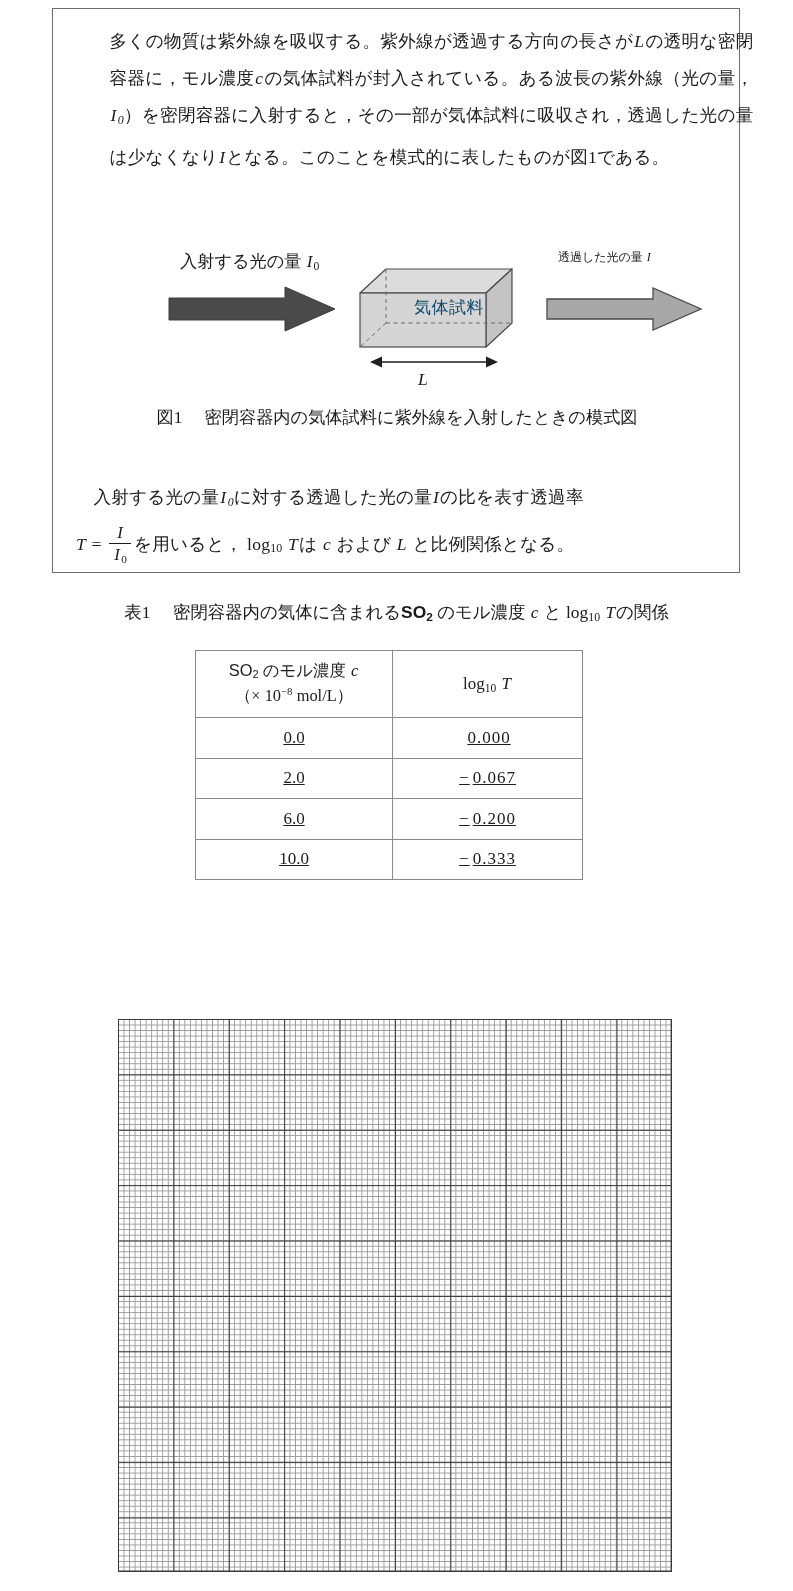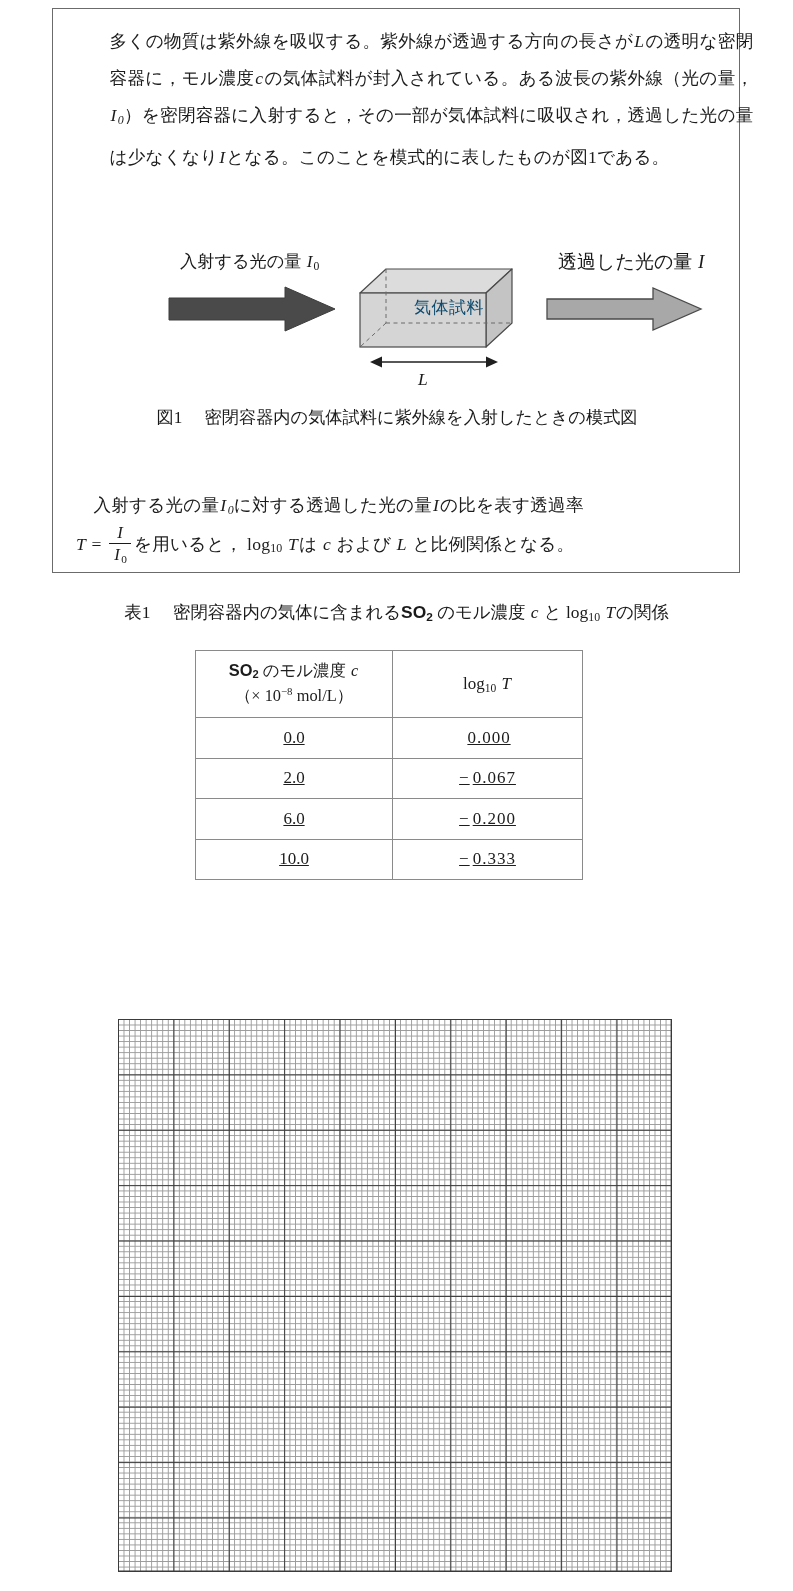--- a/index.html
+++ b/index.html
@@ -72,21 +72,21 @@
     position: absolute;
     left: 127px;
     top: 240px;
     font-size: 17.2px;
     white-space: nowrap;
   }
   .fig-label-right {
     position: absolute;
     left: 505px;
     top: 240px;
-    font-size: 19px;
+    font-size: 12px;
     white-space: nowrap;
   }
 
   .arrow-left-svg {
     position: absolute;
     left: 114px;
     top: 276px;
   }
   .arrow-right-svg {
     position: absolute;
@@ -130,21 +130,21 @@
     text-align: center;
     font-size: 17.2px;
   }
   .cap-gap { display: inline-block; width: 1.3em; }
 
   .para-2 {
     position: absolute;
     left: 22px;
     top: 478px;
     width: 648px;
-    line-height: 36px;
+    line-height: 20px;
   }
   .para-2b {
     position: absolute;
     left: 22px;
     top: 516px;
     width: 648px;
     font-size: 17.6px;
     line-height: 26px;
     white-space: nowrap;
   }
@@ -307,21 +307,21 @@
 </div>
 
 <div class="table-caption">
   <span>表1</span><span class="cap-gap"></span><span>密閉容器内の気体に含まれる</span><span class="serif-hdr" style="font-family:'Liberation Sans', sans-serif; font-weight:bold;"><span>SO</span><span class="subn">2</span></span>&nbsp;<span>のモル濃度</span>&nbsp;<span class="mi">c</span>&nbsp;<span>と</span>&nbsp;<span>log</span><span class="subn">10</span>&nbsp;<span class="mi">T</span><span>の関係</span>
 </div>
 
 <table class="data-table">
   <thead>
     <tr>
       <th class="col-c">
-        <span class="hdr-line1"><span style="font-weight:bold;"><span>SO</span><span class="subn">2</span></span><span class="serif-hdr">&nbsp;<span>のモル濃度</span>&nbsp;<span class="mi">c</span></span></span>
+        <span class="hdr-line1"><span style="font-weight:normal;"><span>SO</span><span class="subn">2</span></span><span class="serif-hdr">&nbsp;<span>のモル濃度</span>&nbsp;<span class="mi">c</span></span></span>
         <span class="hdr-line2"><span>（×</span>&nbsp;<span>10</span><span class="supn">−8</span>&nbsp;<span>mol/L）</span></span>
       </th>
       <th class="col-t">
         <span>log</span><span class="subn">10</span>&nbsp;<span class="mi">T</span>
       </th>
     </tr>
   </thead>
   <tbody>
     <tr>
       <td>0.0</td>

